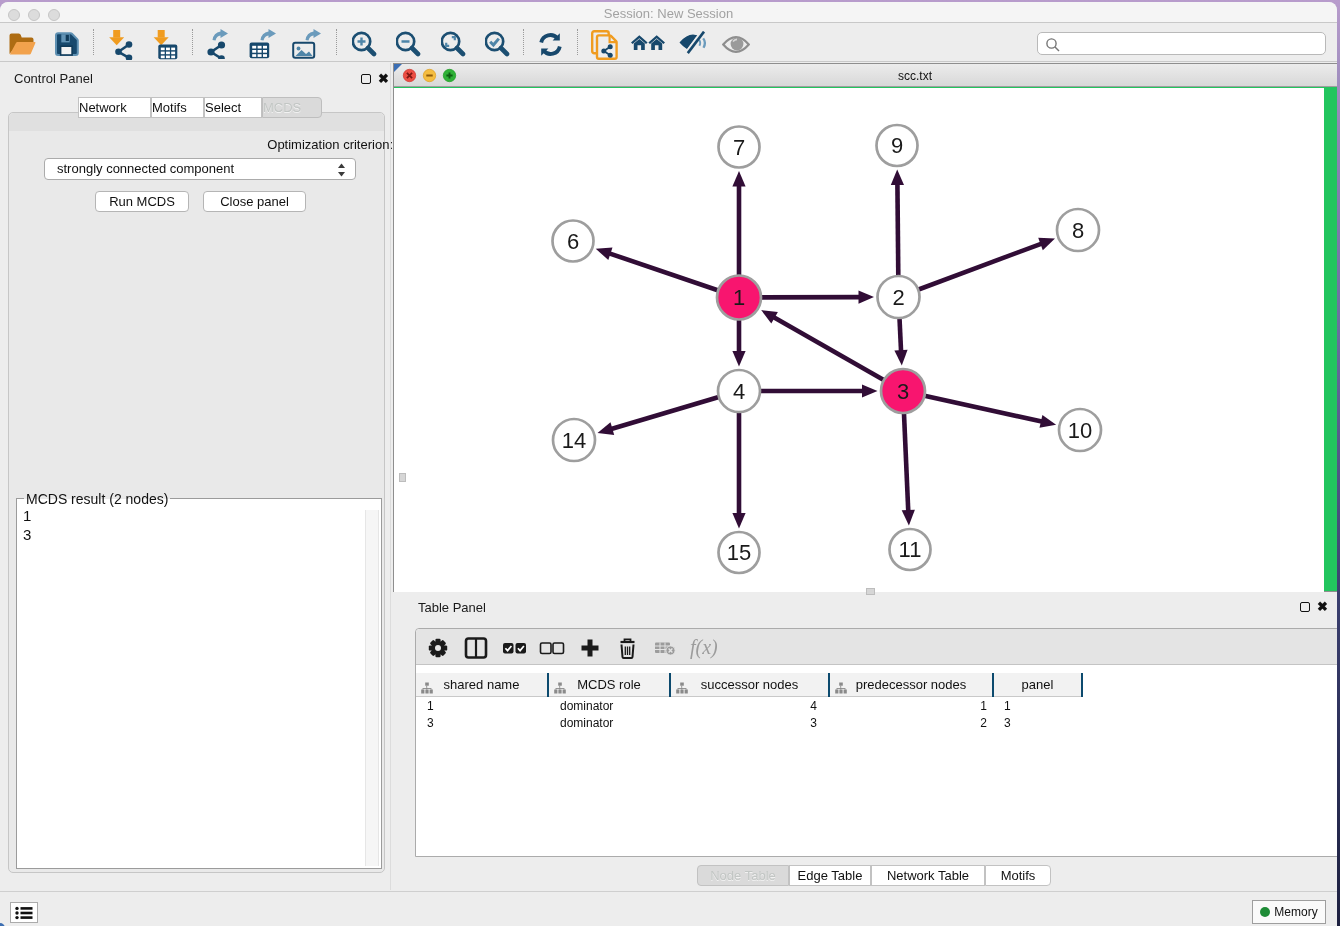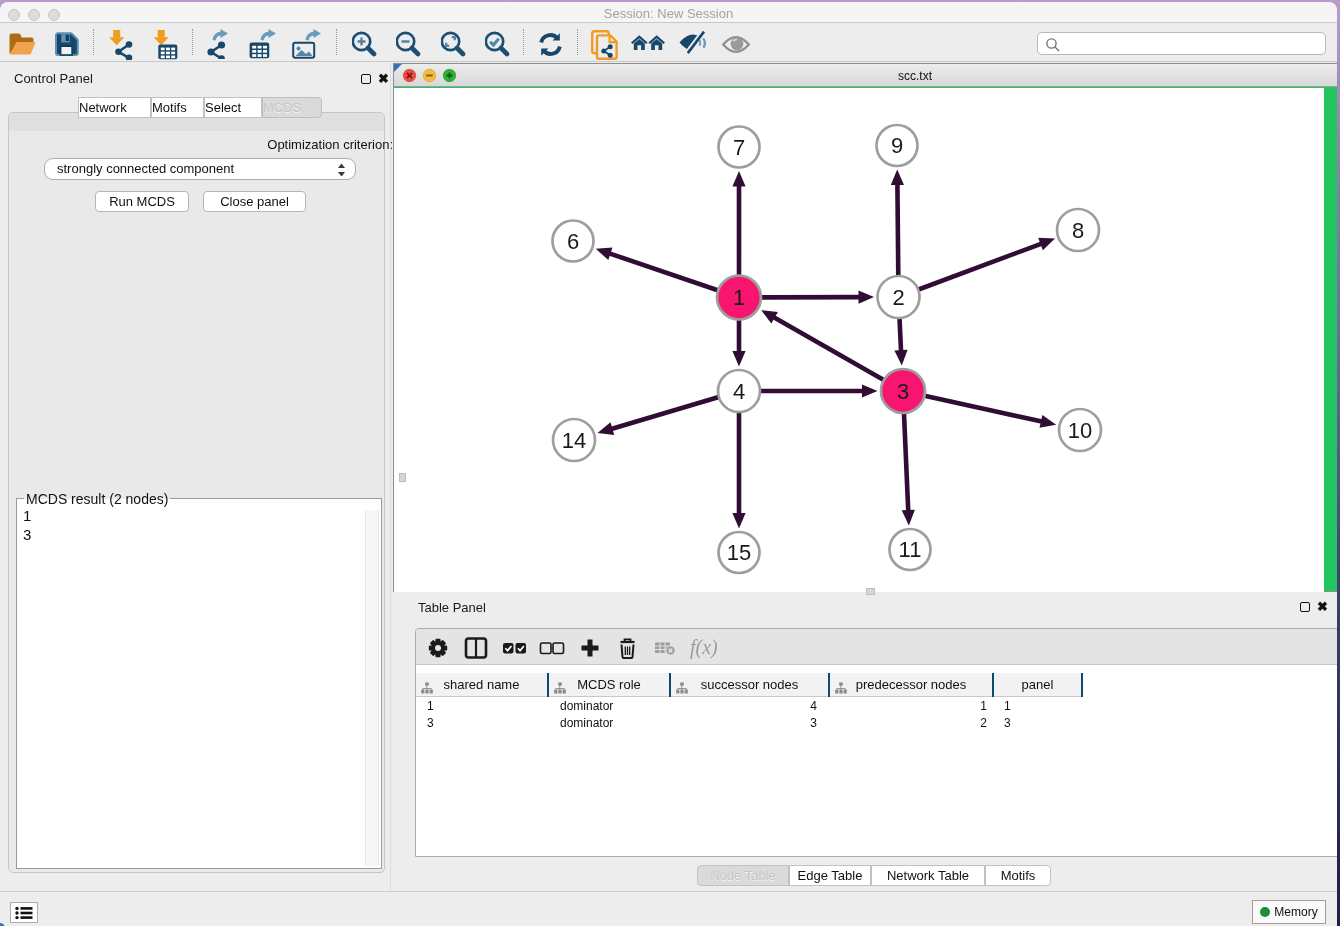--- a/index.html
+++ b/index.html
@@ -29,21 +29,21 @@
   .hdr-float { position:absolute; width:10px; height:10px; border:1.5px solid #111; border-radius:2px; background:#EDEDED; }
   .hdr-x { position:absolute; font-size:13px; font-weight:bold; color:#111; line-height:10px; }
   .cptab { position:absolute; top:95px; height:21px; background:#FFF; border:1px solid #C2C2C2;
     font-size:13px; color:#111; text-align:left; line-height:20px; }
   #cp-inner { position:absolute; left:8px; top:110px; width:377px; height:761px;
     background:#E9E9E9; border:1px solid #C6C6C6; border-radius:5px; }
   #cp-inner .topband { position:absolute; left:0; top:0; width:100%; height:18px;
     background:#E0E0E0; border-radius:5px 5px 0 0; }
   #opt-label { position:absolute; left:0; top:135px; width:393px; text-align:right; font-size:13px; color:#111; }
   #opt-select { position:absolute; left:44px; top:156px; width:312px; height:22px;
-    background:#FFF; border:1px solid #ABABAB; border-radius:9px; font-size:13px; color:#111;
+    background:#FFF; border:1px solid #ABABAB; border-radius:4px; font-size:13px; color:#111;
     line-height:20px; padding-left:12px; }
   .btn { position:absolute; height:21px; background:#FFF; border:1px solid #B5B5B5;
     border-radius:4px; font-size:13px; color:#111; text-align:center; line-height:19px; }
   #mcds-fieldset { position:absolute; left:16px; top:496px; width:366px; height:371px;
     background:#FFF; border:1px solid #9B9B9B; }
   #mcds-legend { position:absolute; left:7px; top:-9px; padding:0 2px;
     font-size:14px; color:#111; line-height:18px;
     background:linear-gradient(#E9E9E9 0 9px, #FFF 9px 100%); }
   #mcds-scroll { position:absolute; right:2px; top:11px; width:14px; bottom:2px;
     background:#F6F6F6; border-left:1px solid #E6E6E6; border-right:1px solid #E6E6E6; }

